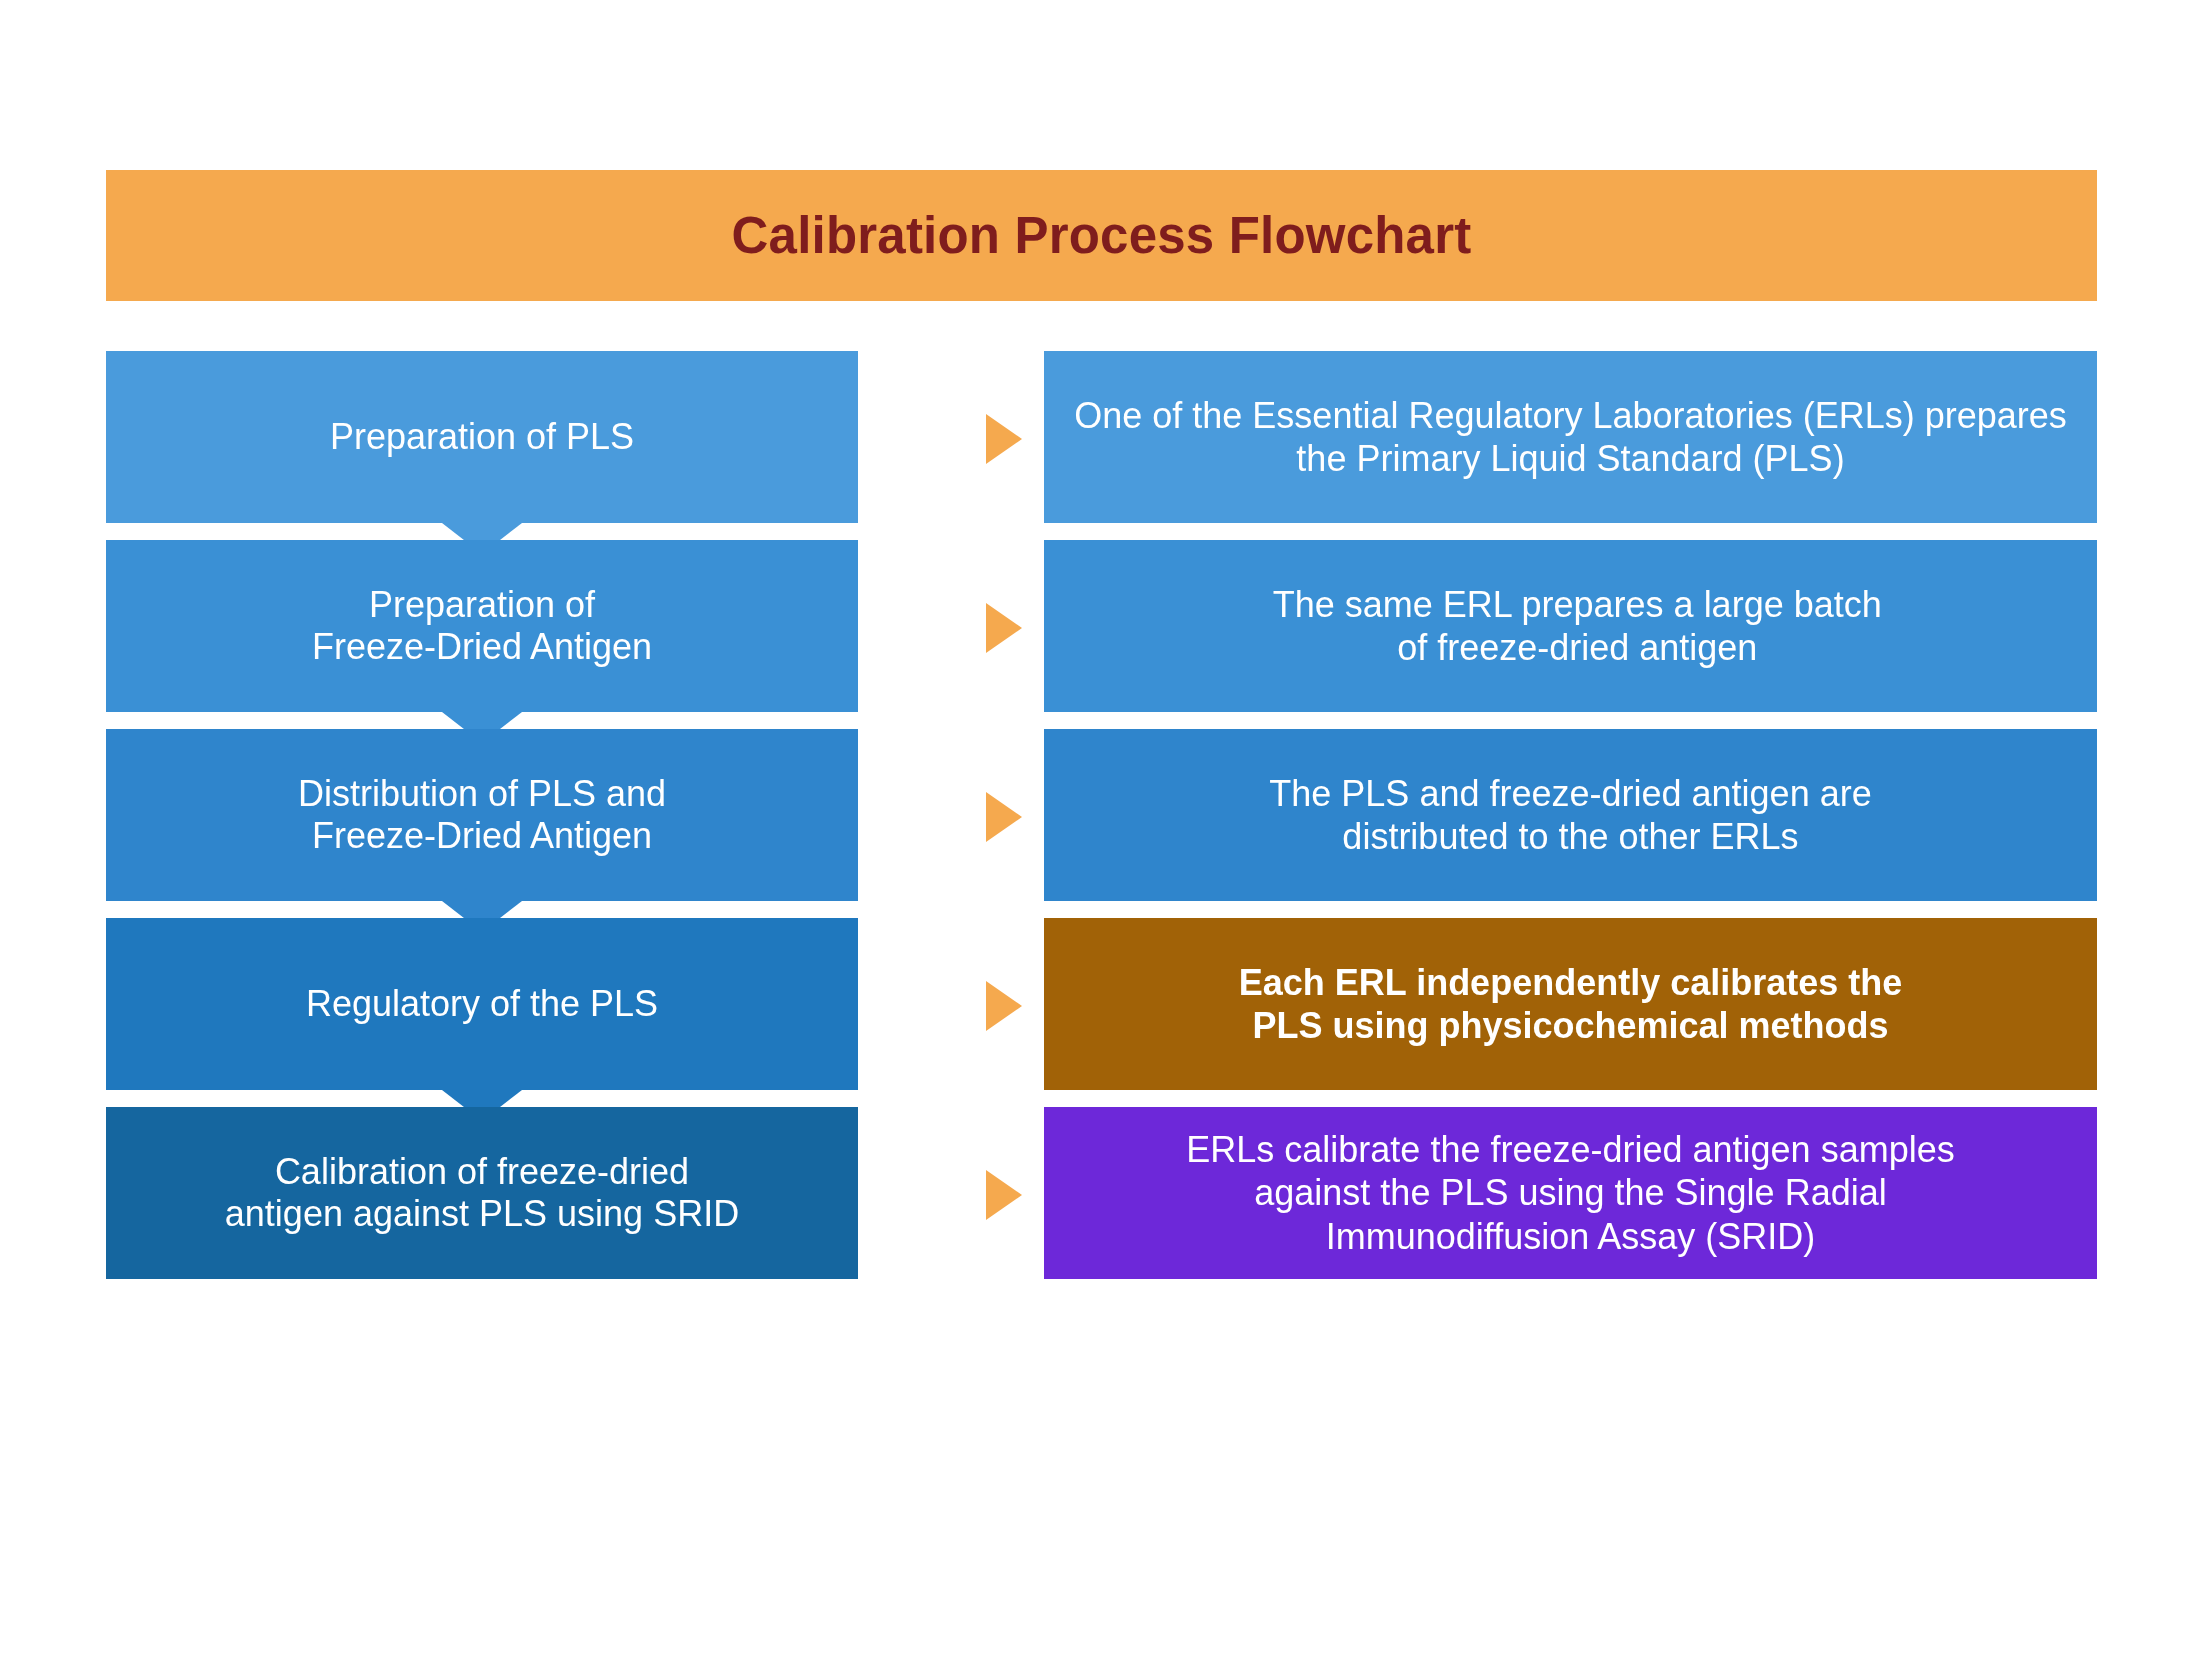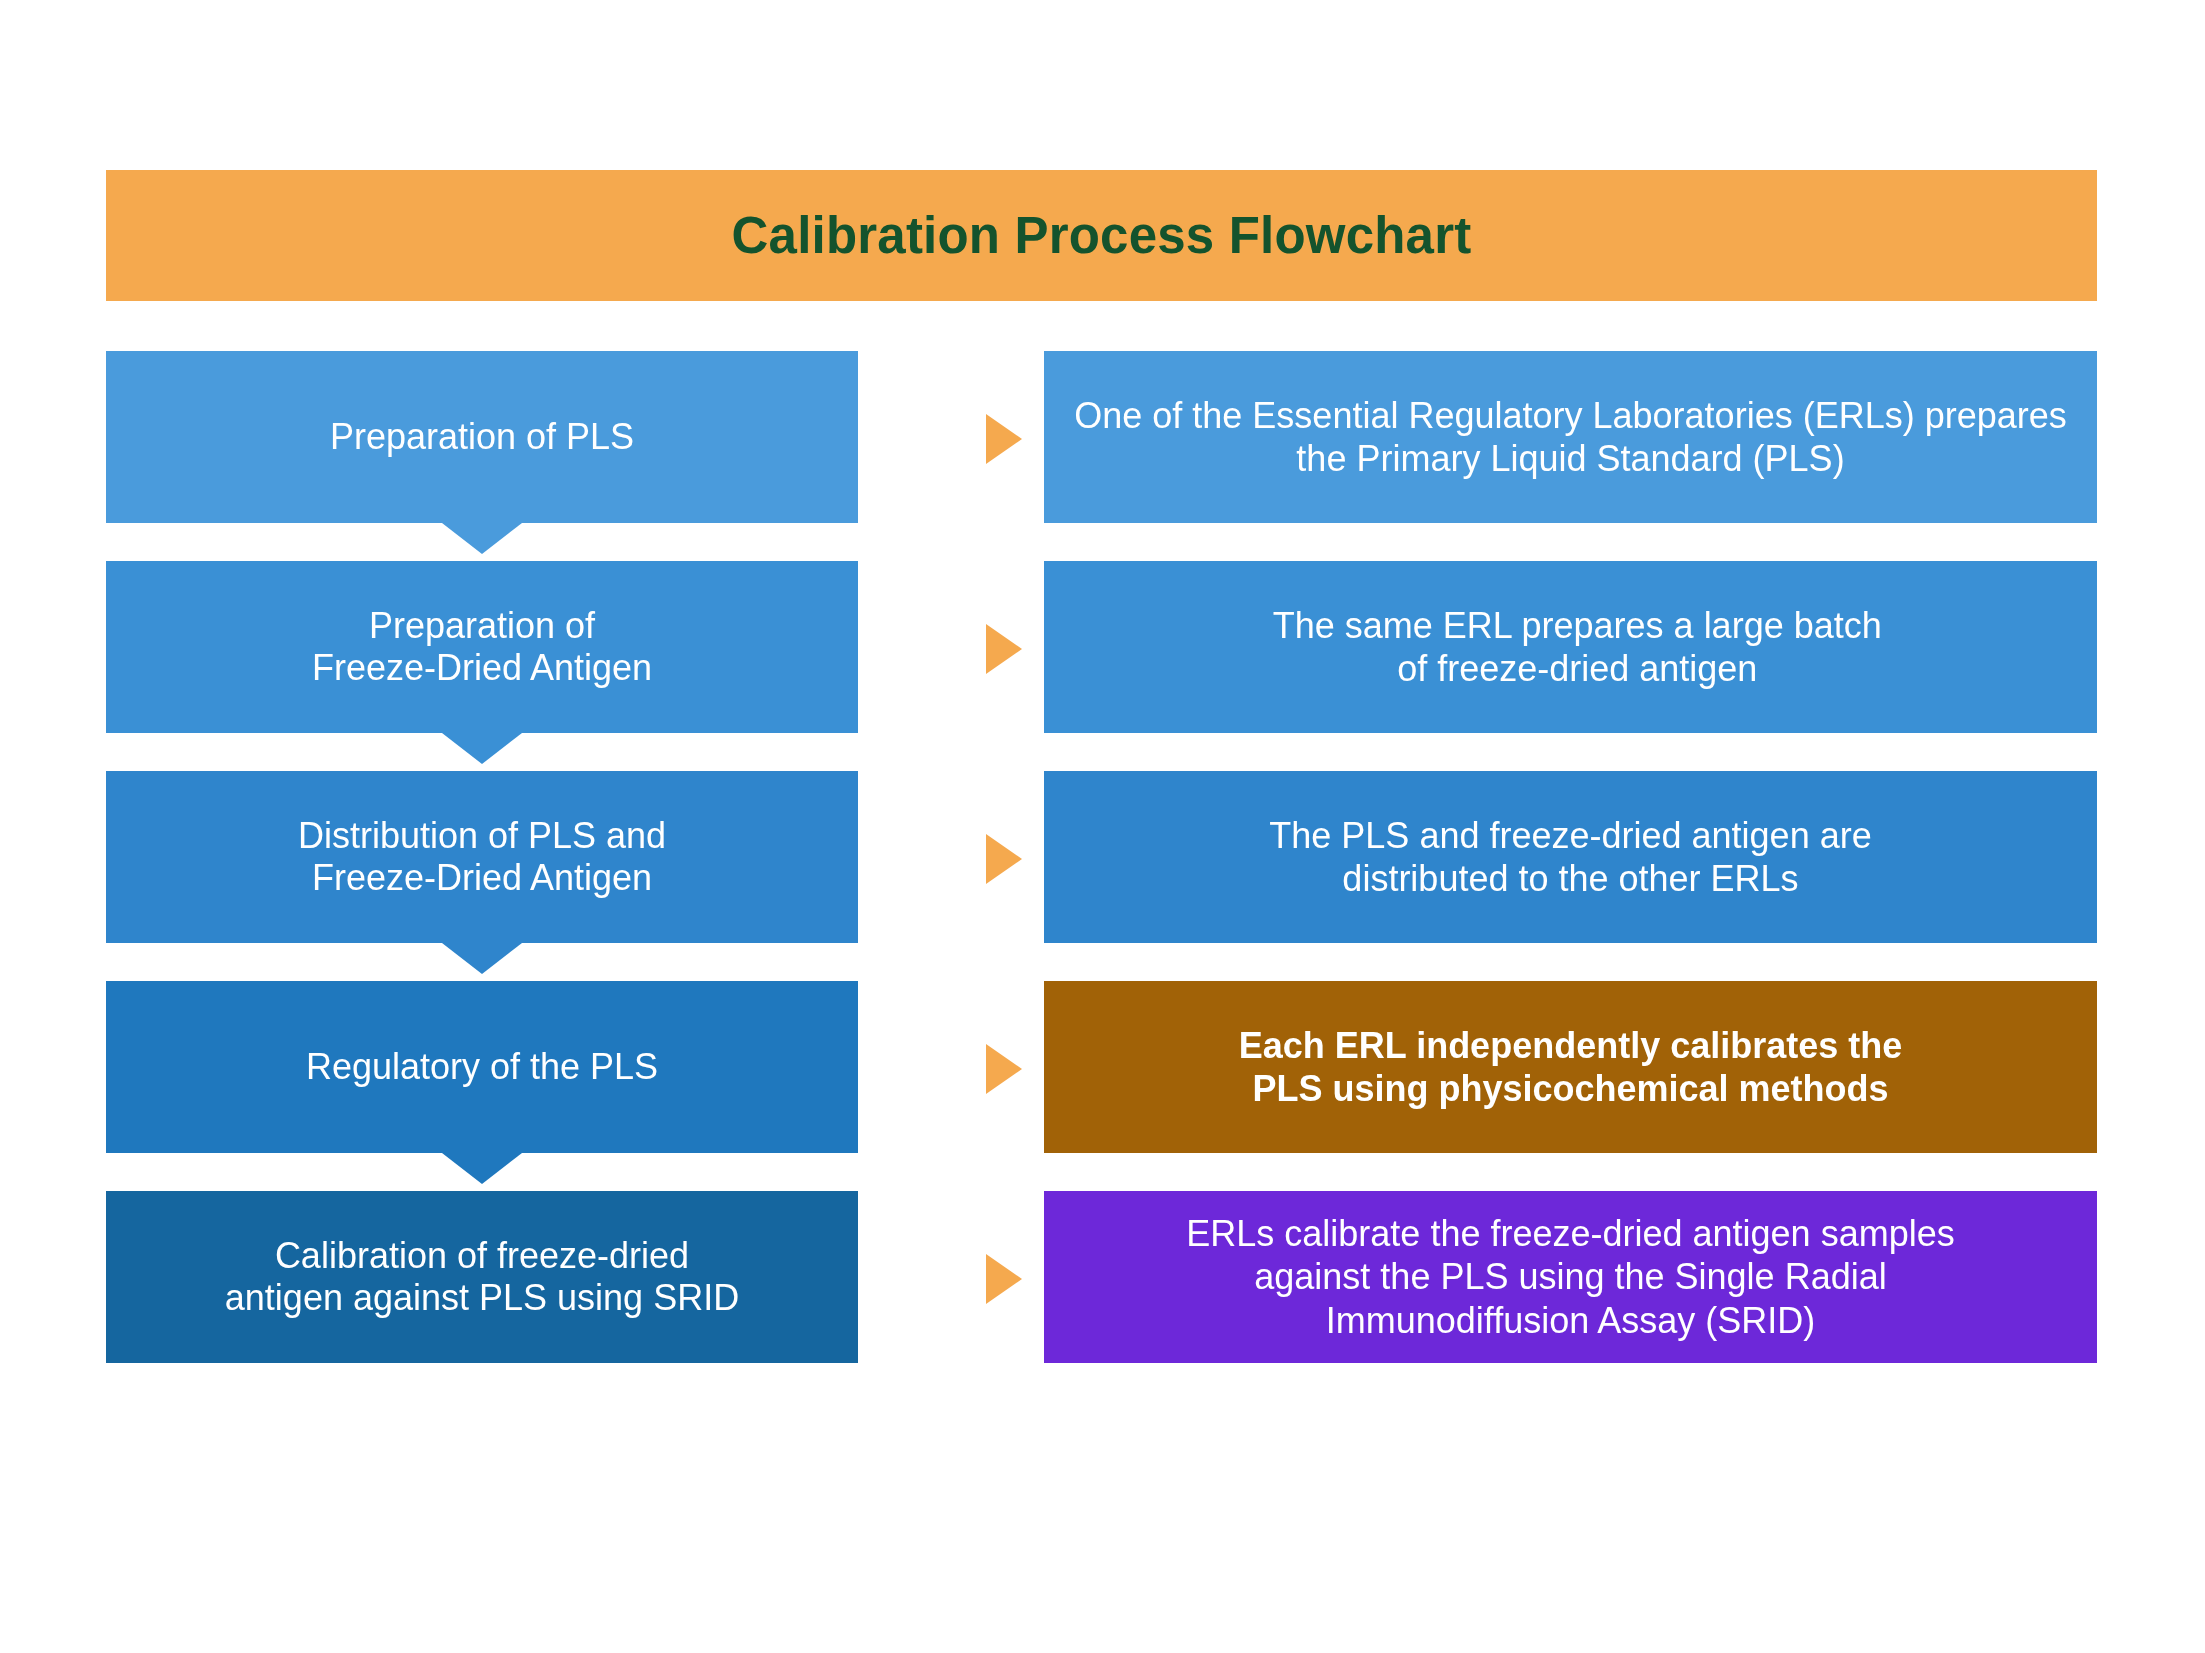--- a/index.html
+++ b/index.html
@@ -26,33 +26,33 @@
     width: 1991px;
     height: 131px;
     background: #F5A94E;
     display: flex;
     align-items: center;
     justify-content: center;
   }
   .title-text {
     font-size: 51px;
     font-weight: bold;
-    color: #14532d;
+    color: #7f1d1d;
     letter-spacing: 0.2px;
   }
   .flow {
     position: absolute;
     left: 106px;
     top: 351px;
     width: 1991px;
   }
   .row {
     position: relative;
     height: 172px;
-    margin-bottom: 38px;
+    margin-bottom: 17px;
   }
   .row:last-child {
     margin-bottom: 0;
   }
   .left-box {
     position: absolute;
     left: 0;
     top: 0;
     width: 752px;
     height: 172px;

